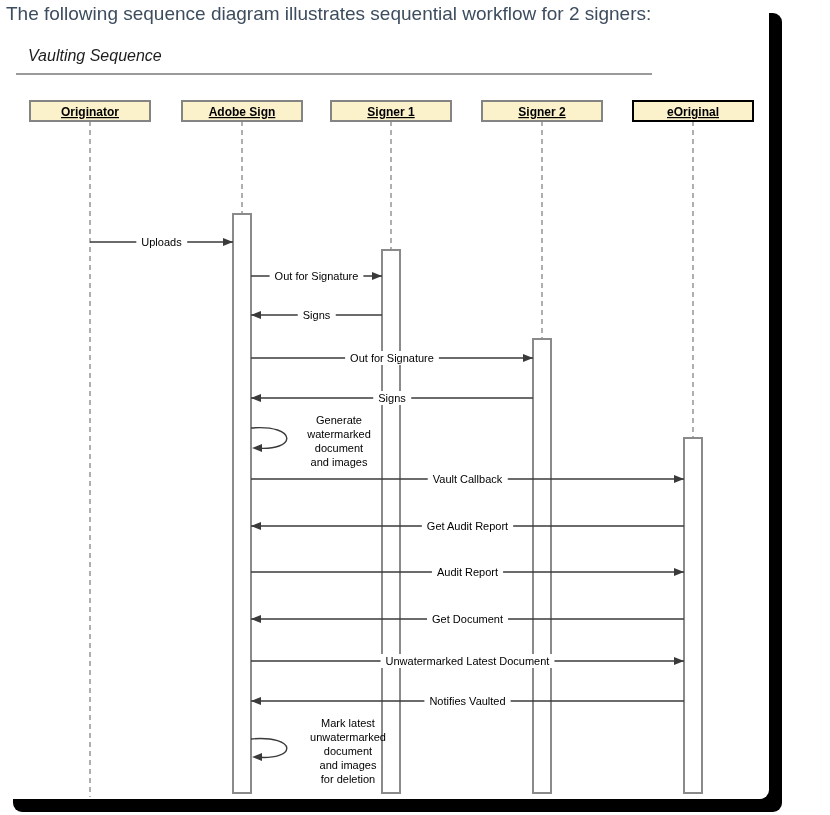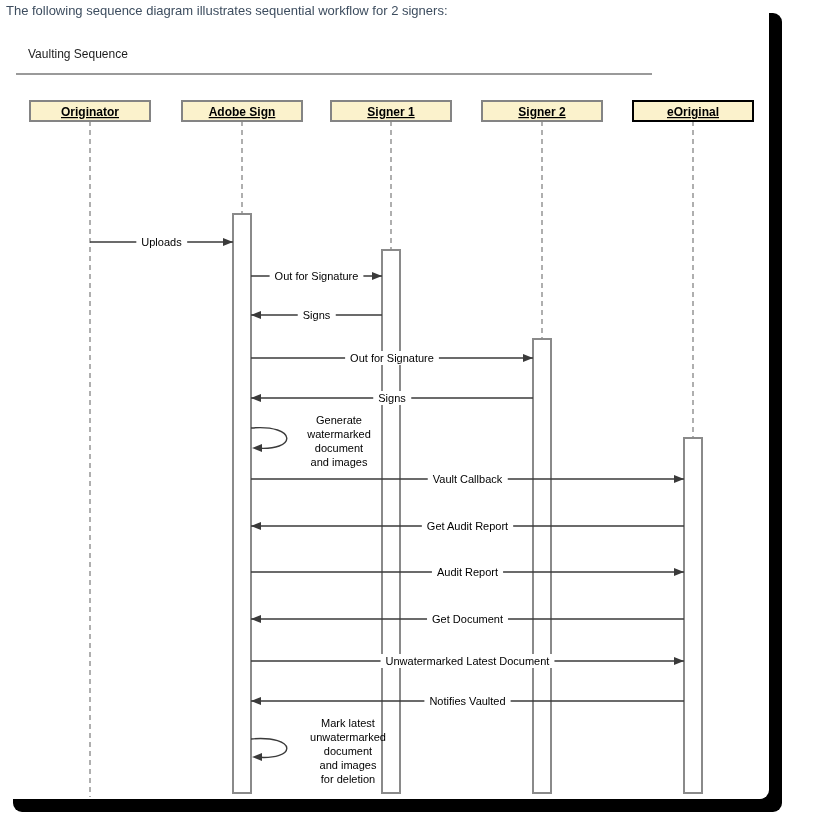--- a/index.html
+++ b/index.html
@@ -1,20 +1,20 @@
 <!DOCTYPE html>
 <html><head>
 <meta charset="utf-8">
 <style>
   html,body{margin:0;padding:0;background:#ffffff;}
   body{width:830px;height:815px;position:relative;font-family:"Liberation Sans",sans-serif;}
   .page{position:absolute;left:0;top:0;width:769px;height:799px;background:#ffffff;
         border-radius:9px;box-shadow:13px 13px 0 #000000;}
-  .intro{position:absolute;left:6px;top:3px;font-size:13px;color:#3d4d5f;white-space:nowrap;}
-  .title{position:absolute;left:28px;top:47px;font-size:12px;color:#1d1d1d;white-space:nowrap;}
+  .intro{position:absolute;left:6px;top:3px;font-size:19px;color:#3d4d5f;white-space:nowrap;}
+  .title{position:absolute;left:28px;top:47px;font-size:16px;color:#1d1d1d;white-space:nowrap;font-style:italic;}
   .rule{position:absolute;left:16px;top:73px;width:636px;height:2px;background:#9a9a9a;}
   svg.diagram{position:absolute;left:0;top:0;font-family:"Liberation Sans",sans-serif;}
 </style>
 </head>
 <body>
 
 <div class="page">
   <div class="intro">The following sequence diagram illustrates sequential workflow for 2 signers:</div>
   <div class="title">Vaulting Sequence</div>
   <div class="rule"></div>

